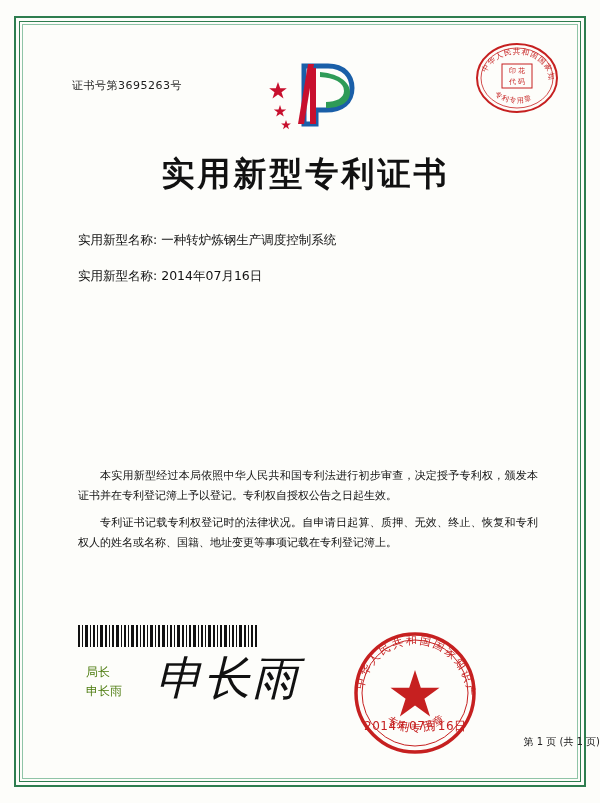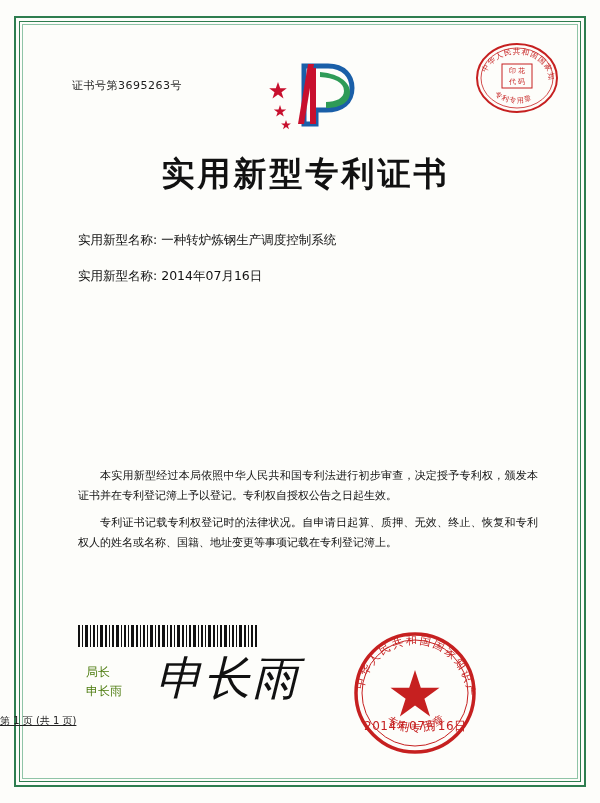--- a/index.html
+++ b/index.html
@@ -174,26 +174,25 @@
     font-size: 12px;
     color: #c62020;
     font-family: "DejaVu Sans", sans-serif;
     letter-spacing: 0.5px;
   }
 
   .page-footer {
     position: absolute;
     left: 0;
     right: 0;
-    top: 714px;
-    text-align: left;
+    top: 735px;
+    text-align: right;
     font-size: 10px;
     color: #222;
     font-family: "DejaVu Sans", sans-serif;
-    text-decoration: underline;
   }
 </style>
 </head>
 <body>
 
 <div class="page">
 
   <div class="border-outer"></div>
   <div class="border-inner"></div>
   <div class="border-hair"></div>

